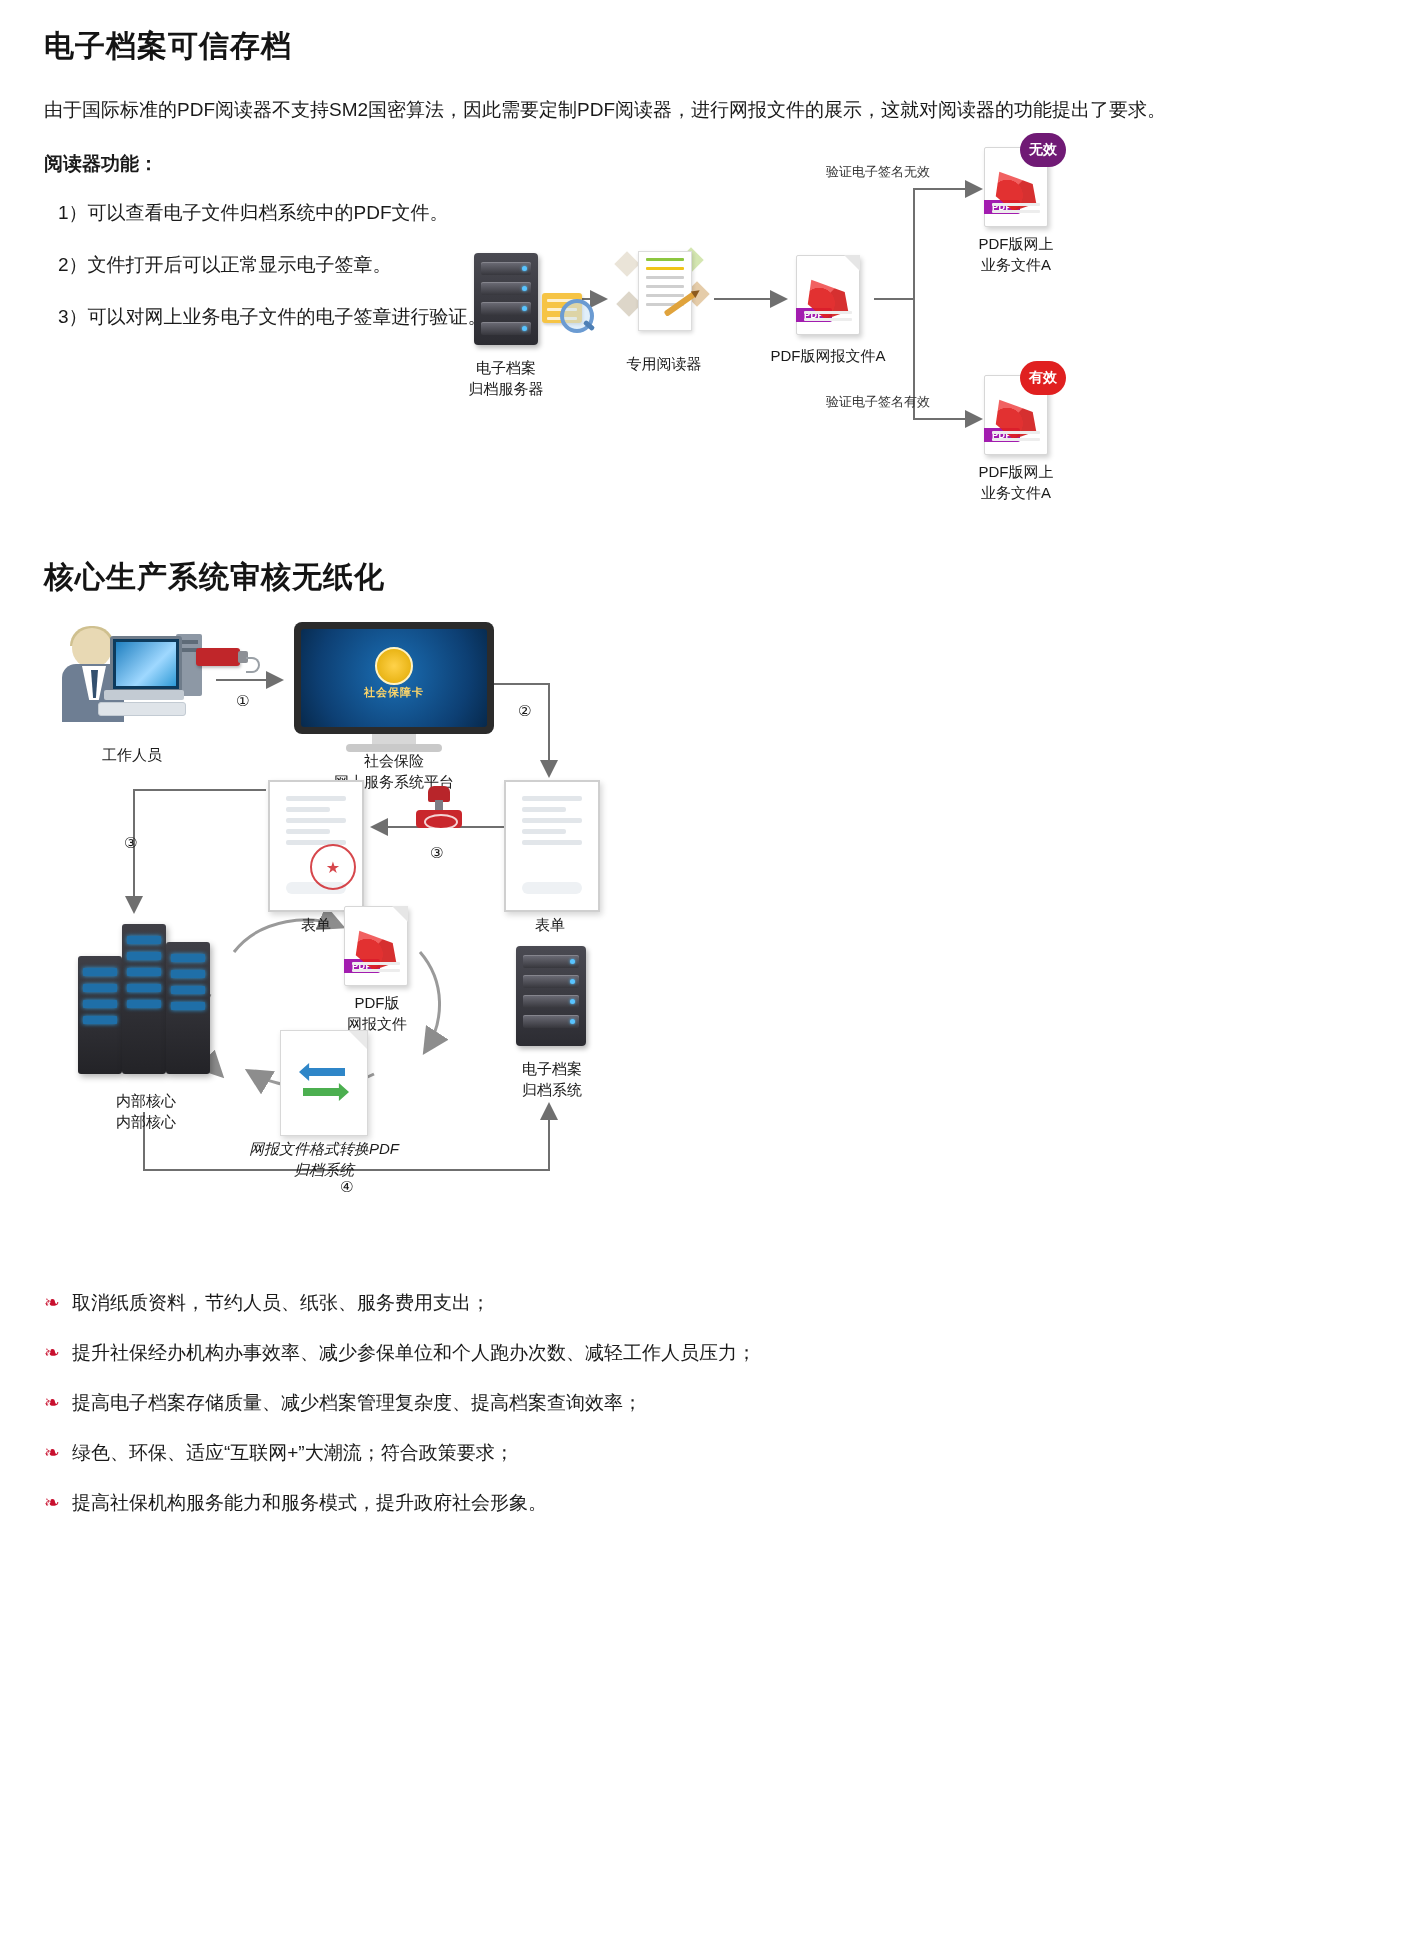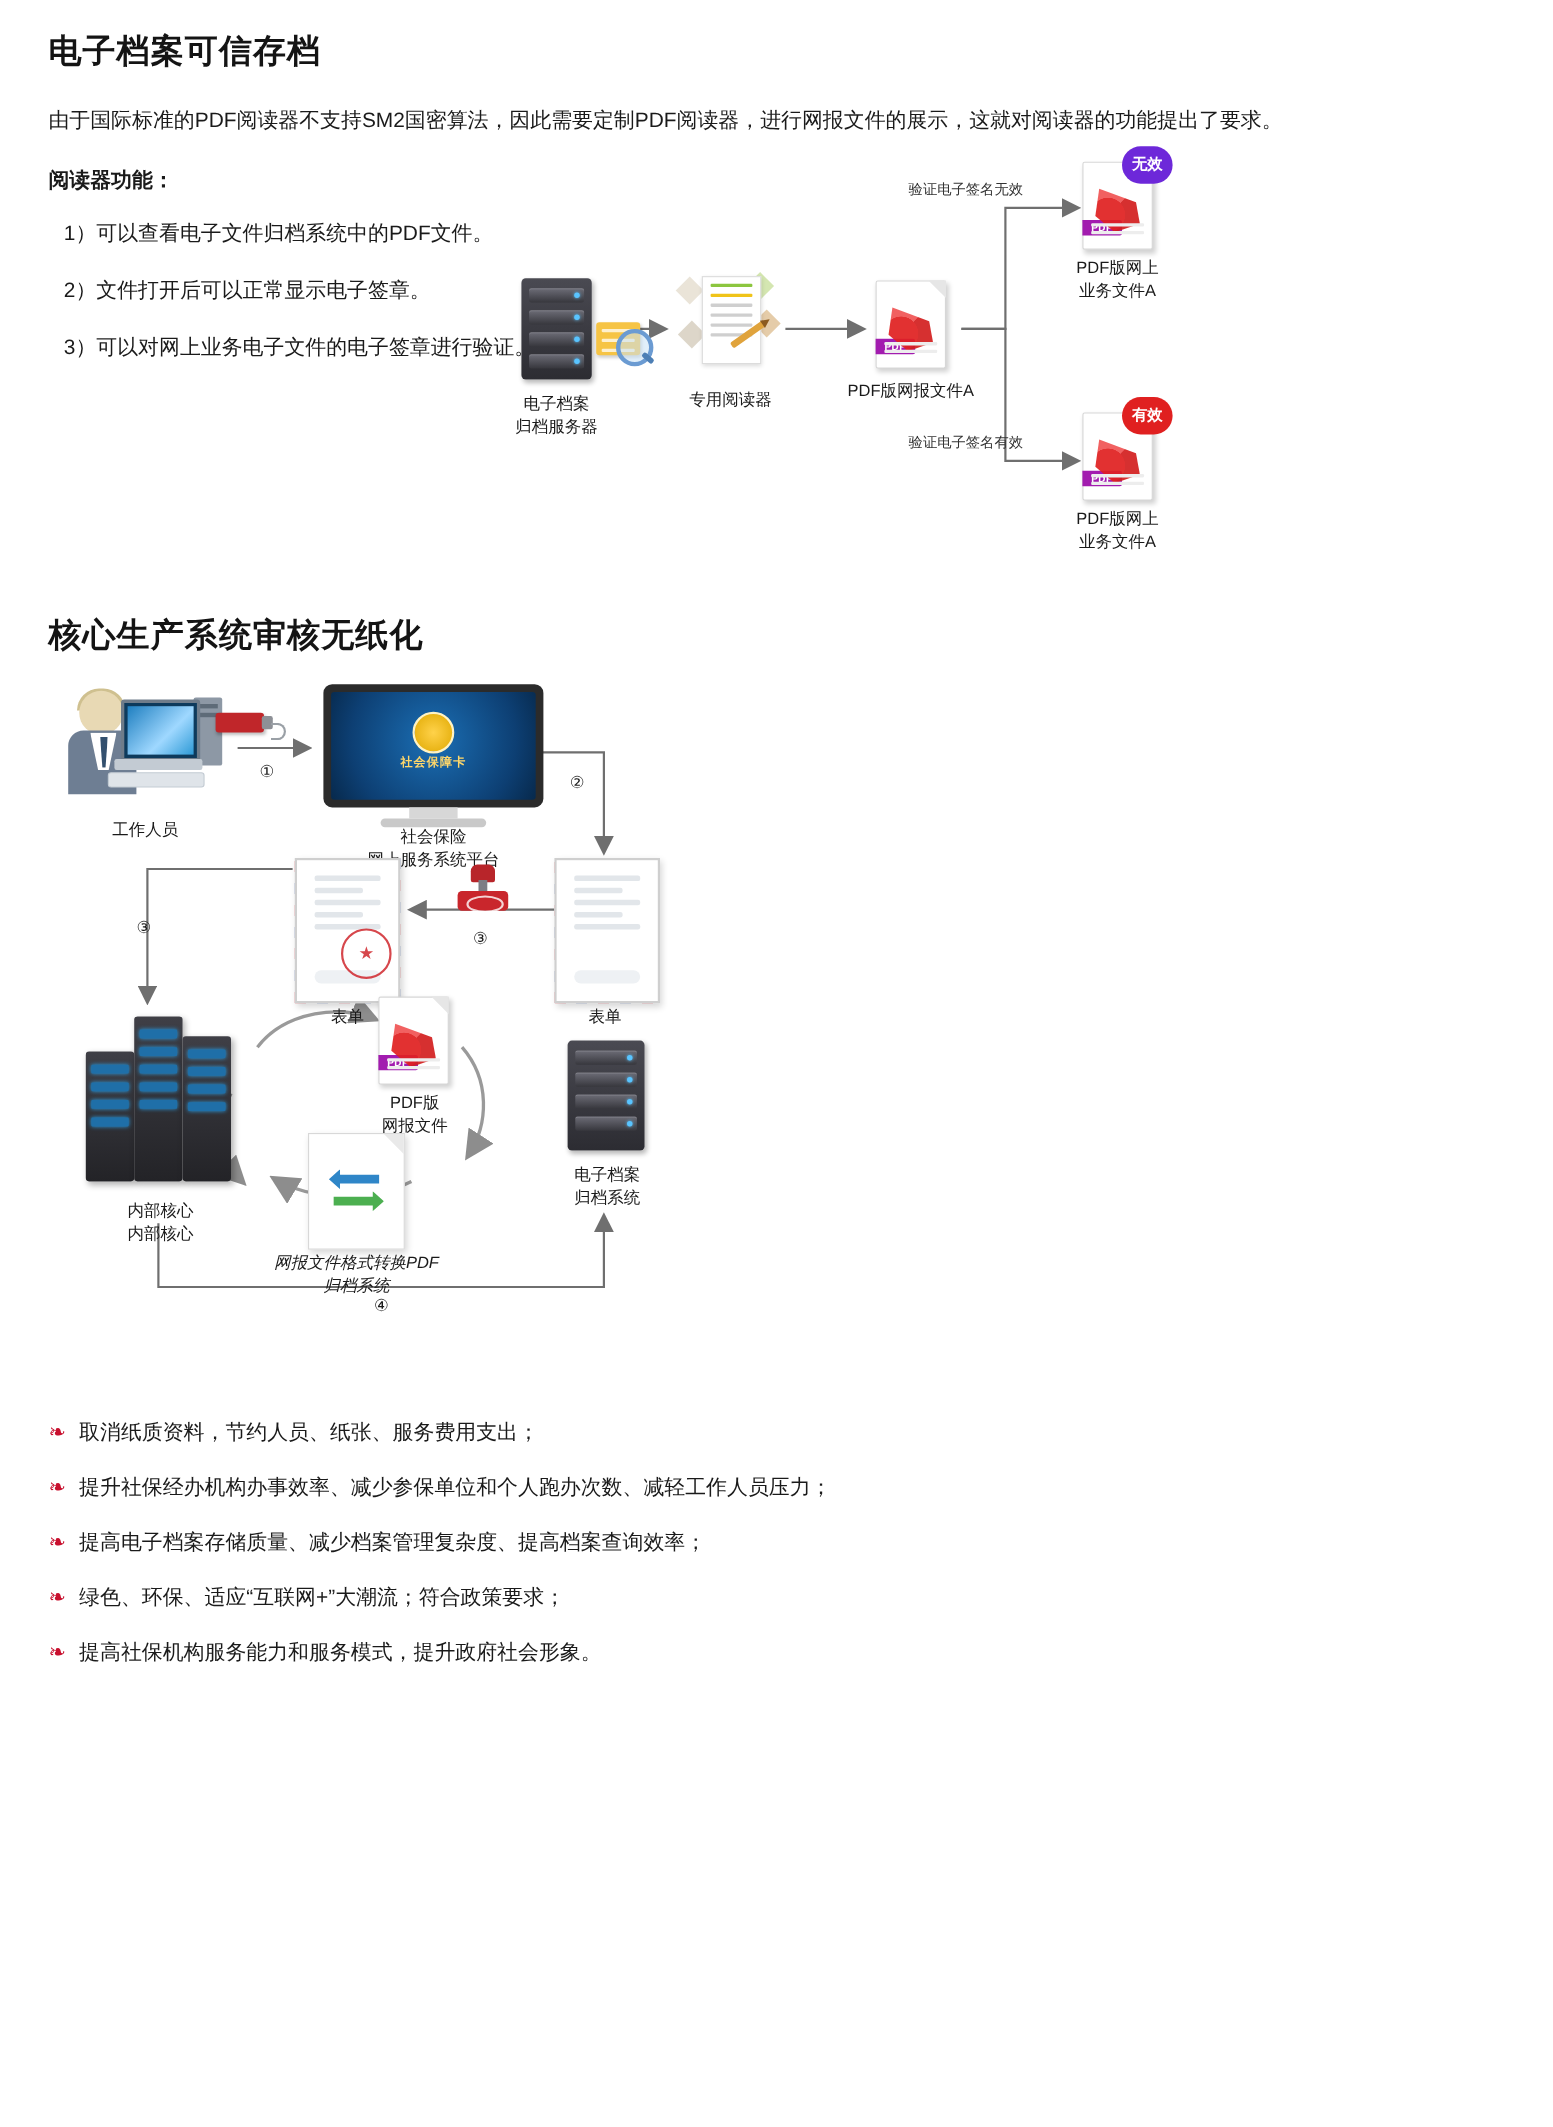--- a/index.html
+++ b/index.html
@@ -105,21 +105,21 @@
     background:
       radial-gradient(circle at 30% 60%, #e02020 0 38%, transparent 39%),
       linear-gradient(135deg,#f05454 0 45%, #d31f1f 46% 100%);
     clip-path:polygon(12% 6%,88% 34%,96% 78%,44% 96%,4% 62%);
     opacity:.92;
   }
   .badge{
     position:absolute;top:-14px;right:-18px;width:46px;height:34px;border-radius:17px;
     color:#fff;font-size:14px;font-weight:bold;display:flex;align-items:center;justify-content:center;
   }
-  .badge.invalid{background:#6d28d9;}
+  .badge.invalid{background:#701a75;}
   .badge.valid{background:#e02020;}
 
   
   .reader{position:relative;width:96px;height:96px;}
   .reader .paper{
     position:absolute;left:22px;top:6px;width:52px;height:78px;background:#fff;
     border:1px solid #dcdcdc;box-shadow:1px 2px 4px rgba(0,0,0,.15);
   }
   .reader .paper b{display:block;height:3px;margin:6px 7px;background:#cfcfcf;border-radius:1px;}
   .reader .paper b.y{background:#f0c419;}

